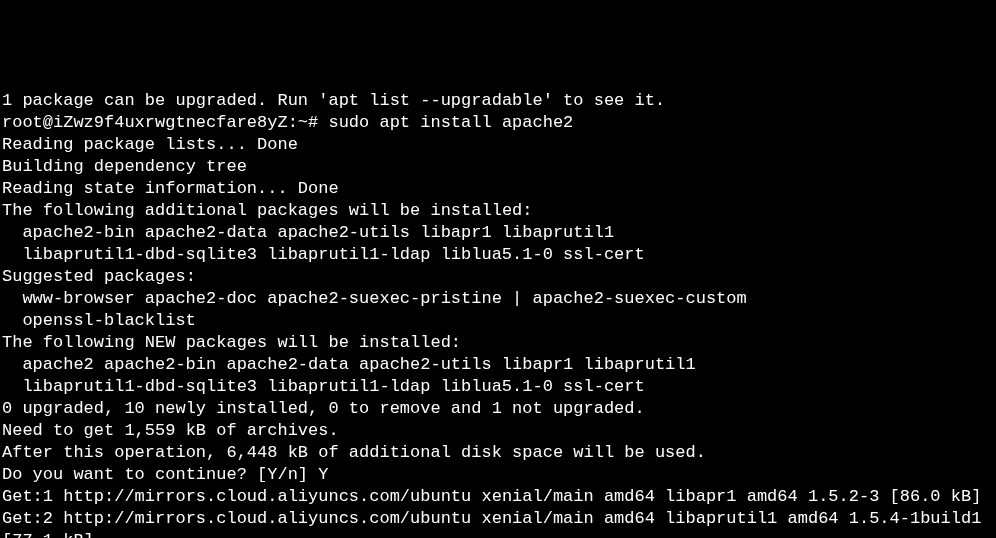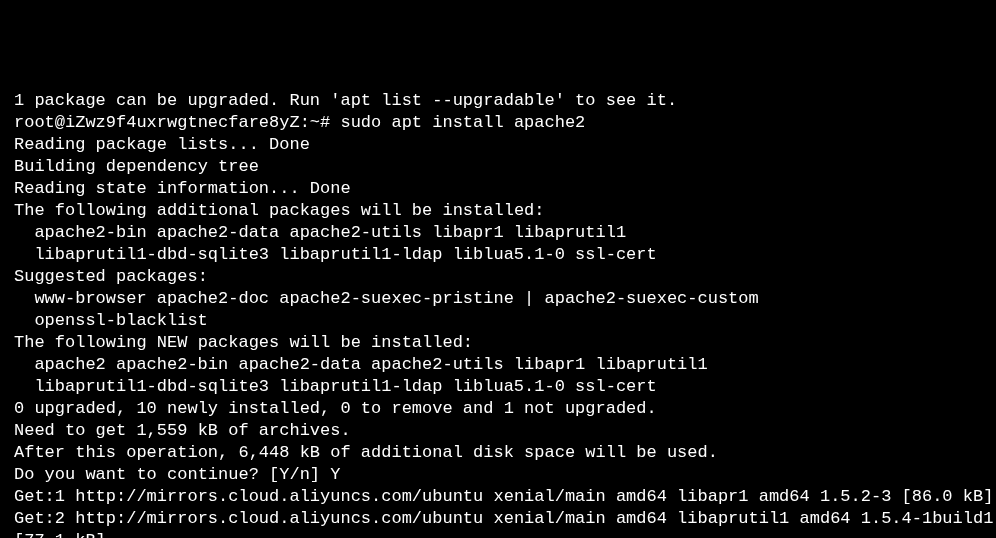--- a/index.html
+++ b/index.html
@@ -12,21 +12,20 @@
       line-height: 22px;
       width: 996px;
       height: 538px;
       overflow: hidden;
       box-sizing: border-box;
       white-space: pre-wrap;
       word-break: break-all;
     }
     .line {
       display: block;
-      margin-left: 12px;
     }
     .indent {
       padding-left: 2ch;
     }
   </style>
 </head>
 <body>
 
 
 

